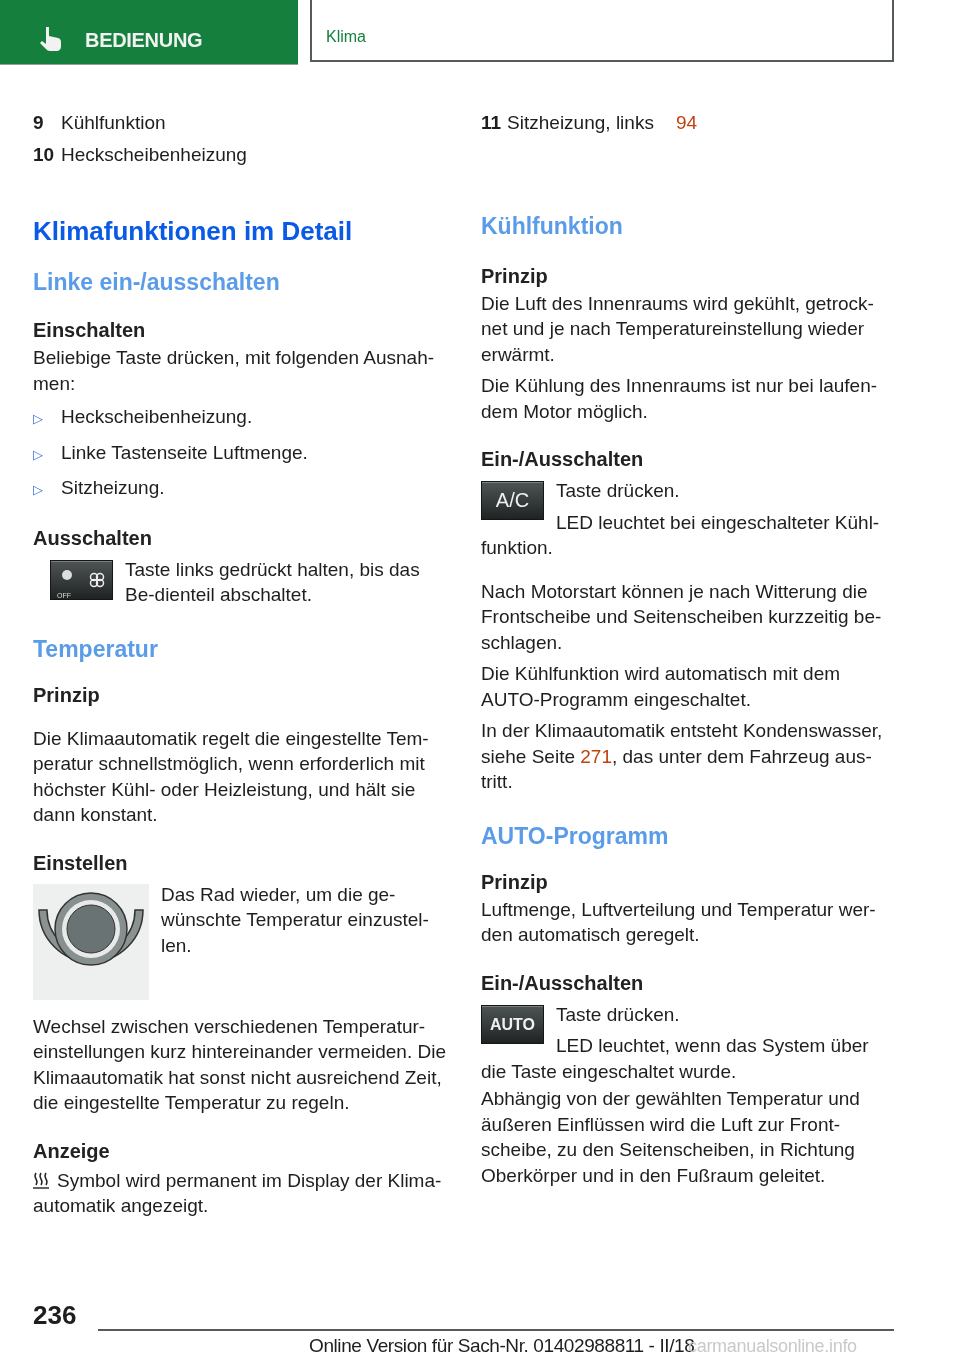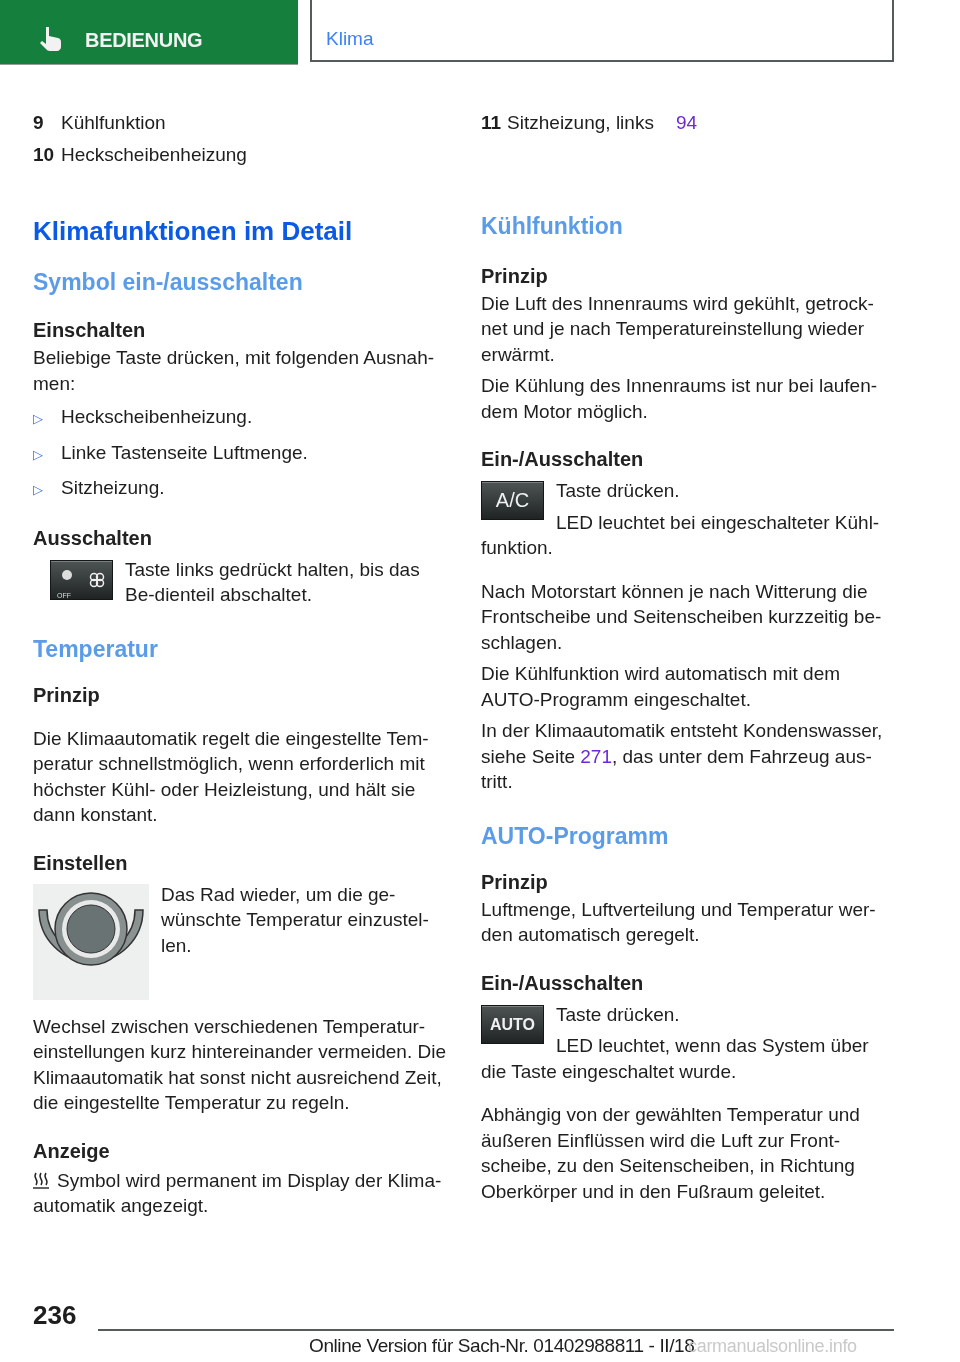--- a/index.html
+++ b/index.html
@@ -5,30 +5,30 @@
     html, body { margin:0; padding:0; background:#ffffff; }
     body { width:960px; height:1362px; position:relative; overflow:hidden;
       font-family:"Liberation Sans", sans-serif; color:#1e1e1e; }
     .hdr-left { position:absolute; left:0; top:0; width:298px; height:64px;
       background:#15803d; border-bottom:1px solid #9a9a9a; }
     .hdr-left .hand { position:absolute; left:40px; top:27px; width:22px; height:24px; }
     .hdr-left .label { position:absolute; left:85px; top:29px; color:#f2f2f2;
       font-weight:bold; font-size:20px; letter-spacing:-0.3px; }
     .hdr-right { position:absolute; left:310px; top:-2px; width:584px; height:64px;
       border:2px solid #555a5a; border-top:none; box-sizing:border-box; background:#fff; }
-    .hdr-right .label { position:absolute; left:14px; top:30px; font-size:19px; color:#3b82f6; }
+    .hdr-right .label { position:absolute; left:14px; top:30px; font-size:16px; color:#15803d; }
 
     .col { position:absolute; font-size:19px; line-height:25.5px; }
     .col-left { left:33px; top:110px; width:415px; }
     .col-right { left:481px; top:110px; width:415px; }
 
     .numlist .row { display:flex; margin-bottom:6px; }
     .numlist .num { font-weight:bold; width:28px; flex:none; }
     .numlist.right .num { width:auto; margin-right:6px; }
-    .link { color:#6d28d9; }
+    .link { color:#c2410c; }
     .numlist .pg { margin-left:22px; }
 
     h1.sec { font-size:26px; font-weight:bold; color:#0a5ae6; margin:0; line-height:32px; }
     h2.sub { font-size:23px; font-weight:bold; color:#5a9ce8; margin:0; line-height:30px; }
     h3.h3 { font-size:20px; font-weight:bold; color:#222; margin:0; line-height:26px; }
     p { margin:0; }
     .bullets .b { display:flex; align-items:baseline; margin-top:8px; }
     .bullets .tri { color:#3a6fd8; width:28px; flex:none; font-size:13px; }
 
     .icon-btn { display:inline-block; background:linear-gradient(#4e5454,#1f2323);
@@ -59,21 +59,21 @@
       <span class="num">9</span>
       <span>Kühlfunktion</span>
     </div>
     <div class="row">
       <span class="num">10</span>
       <span>Heckscheibenheizung</span>
     </div>
   </div>
 
   <h1 class="sec" style="margin-top:48px;">Klimafunktionen im Detail</h1>
-  <h2 class="sub" style="margin-top:20px;">Symbol ein-/ausschalten</h2>
+  <h2 class="sub" style="margin-top:20px;">Linke ein-/ausschalten</h2>
 
   <h3 class="h3" style="margin-top:20px;">Einschalten</h3>
   <p style="margin-top:2px;">Beliebige Taste drücken, mit folgenden Ausnah-men:</p>
   <div class="bullets">
     <div class="b">
         <span class="tri">▷</span>
         <span>Heckscheibenheizung.</span>
       </div>
     <div class="b">
         <span class="tri">▷</span>
@@ -161,19 +161,19 @@
   <h2 class="sub" style="margin-top:26px;">AUTO-Programm</h2>
   <h3 class="h3" style="margin-top:18px;">Prinzip</h3>
   <p style="margin-top:2px;">Luftmenge, Luftverteilung und Temperatur wer-den automatisch geregelt.</p>
 
   <h3 class="h3" style="margin-top:22px;">Ein-/Ausschalten</h3>
   <div style="margin-top:6px;">
     <span class="icon-btn float-icon" style="width:61px;height:37px;line-height:37px;text-align:center;font-size:16px;font-weight:bold;">AUTO</span>
     <p>Taste drücken.</p>
     <p style="margin-top:6px;">LED leuchtet, wenn das System über die Taste eingeschaltet wurde.</p>
   </div>
-  <p style="margin-top:18px;clear:both;">Abhängig von der gewählten Temperatur und äußeren Einflüssen wird die Luft zur Front-scheibe, zu den Seitenscheiben, in Richtung Oberkörper und in den Fußraum geleitet.</p>
+  <p style="margin-top:2px;clear:both;">Abhängig von der gewählten Temperatur und äußeren Einflüssen wird die Luft zur Front-scheibe, zu den Seitenscheiben, in Richtung Oberkörper und in den Fußraum geleitet.</p>
 </div>
 
 <div class="footer-num">236</div>
 <div class="footer-line"></div>
 <div class="footer-text">Online Version für Sach-Nr. 01402988811 - II/18</div>
 <div class="watermark">carmanualsonline.info</div>
 
 </body></html>

